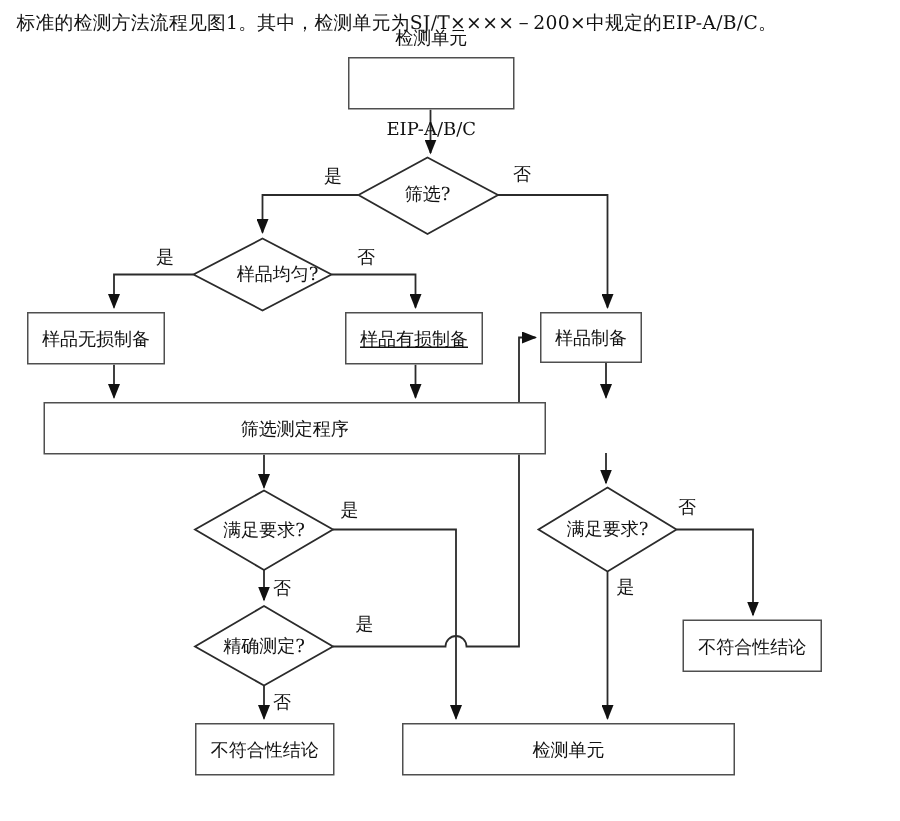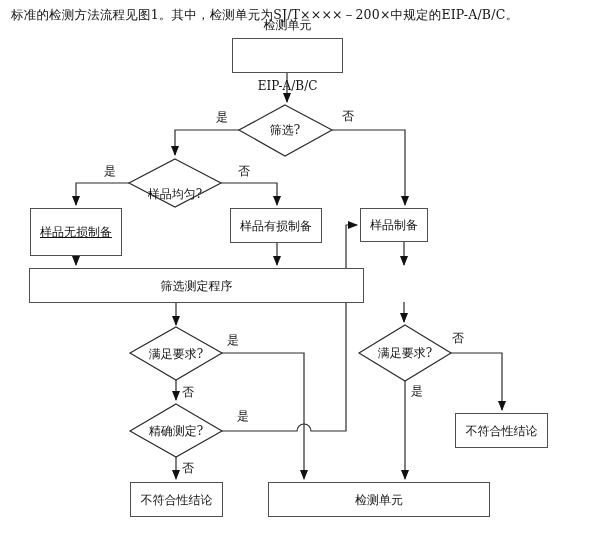--- a/index.html
+++ b/index.html
@@ -87,37 +87,37 @@
       <polygon points="176,404 222,431 176,457 130,431"></polygon>
       <polygon points="405,325 451,353 405,381 359,353"></polygon>
     </g>
   </svg>
 
   <div class="node two-line" style="left:232px; top:38px; width:111px; height:35px;">
     <div>检测单元</div>
     <div>EIP-A/B/C</div>
   </div>
 
-  <div class="node" style="left:30px; top:208px; width:92px; height:48px;text-decoration:underline;">样品无损制备</div>
+  <div class="node" style="left:18px; top:208px; width:92px; height:35px;">样品无损制备</div>
 
-  <div class="node" style="left:230px; top:208px; width:92px; height:35px;">样品有损制备</div>
+  <div class="node" style="left:230px; top:208px; width:92px; height:35px;text-decoration:underline;">样品有损制备</div>
 
   <div class="node" style="left:360px; top:208px; width:68px; height:34px;text-align:right;">样品制备</div>
 
   <div class="node" style="left:29px; top:268px; width:335px; height:35px;">筛选测定程序</div>
 
 
   <div class="node" style="left:130px; top:482px; width:93px; height:35px;">不符合性结论</div>
 
   <div class="node" style="left:268px; top:482px; width:222px; height:35px;">检测单元</div>
 
   <div class="node" style="left:455px; top:413px; width:93px; height:35px;">不符合性结论</div>
 
   <div class="dlabel" style="left:285px; top:130px;">筛选?</div>
-  <div class="dlabel" style="left:175px; top:183px;margin-top:11px;">样品均匀?</div>
+  <div class="dlabel" style="left:185px; top:183px;">样品均匀?</div>
   <div class="dlabel" style="left:176px; top:354px;">满足要求?</div>
   <div class="dlabel" style="left:176px; top:431px;">精确测定?</div>
   <div class="dlabel" style="left:405px; top:353px;">满足要求?</div>
 
   <div class="elabel" style="left:216px; top:111px;">是</div>
   <div class="elabel" style="left:342px; top:110px;">否</div>
   <div class="elabel" style="left:104px; top:165px;">是</div>
   <div class="elabel" style="left:238px; top:165px;">否</div>
   <div class="elabel" style="left:227px; top:334px;">是</div>
   <div class="elabel" style="left:182px; top:386px;">否</div>

